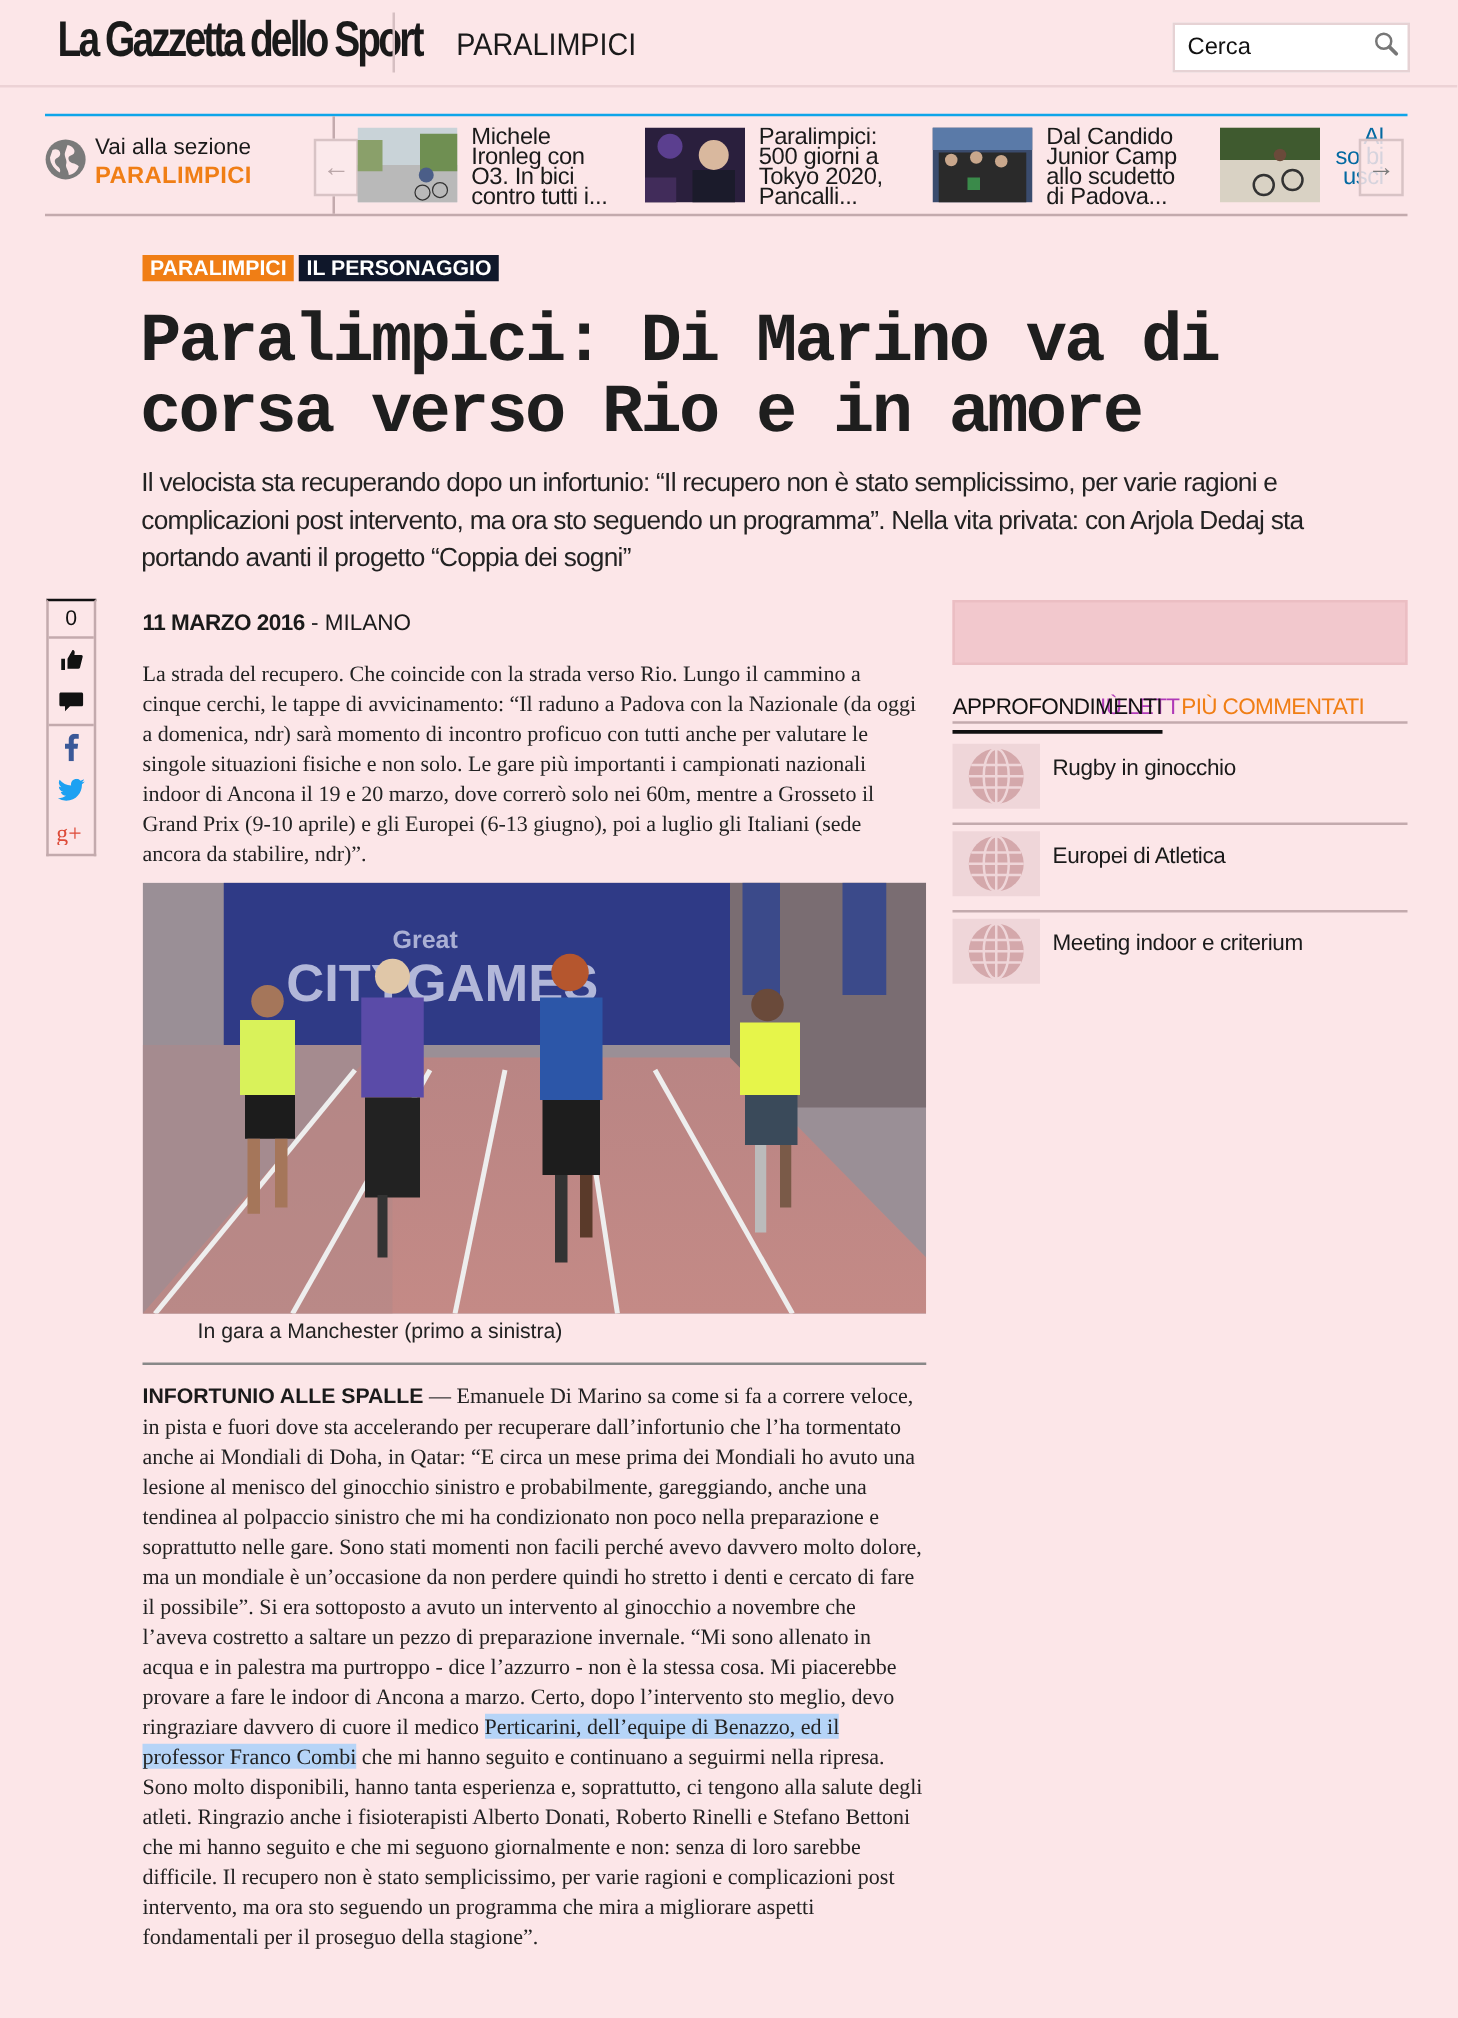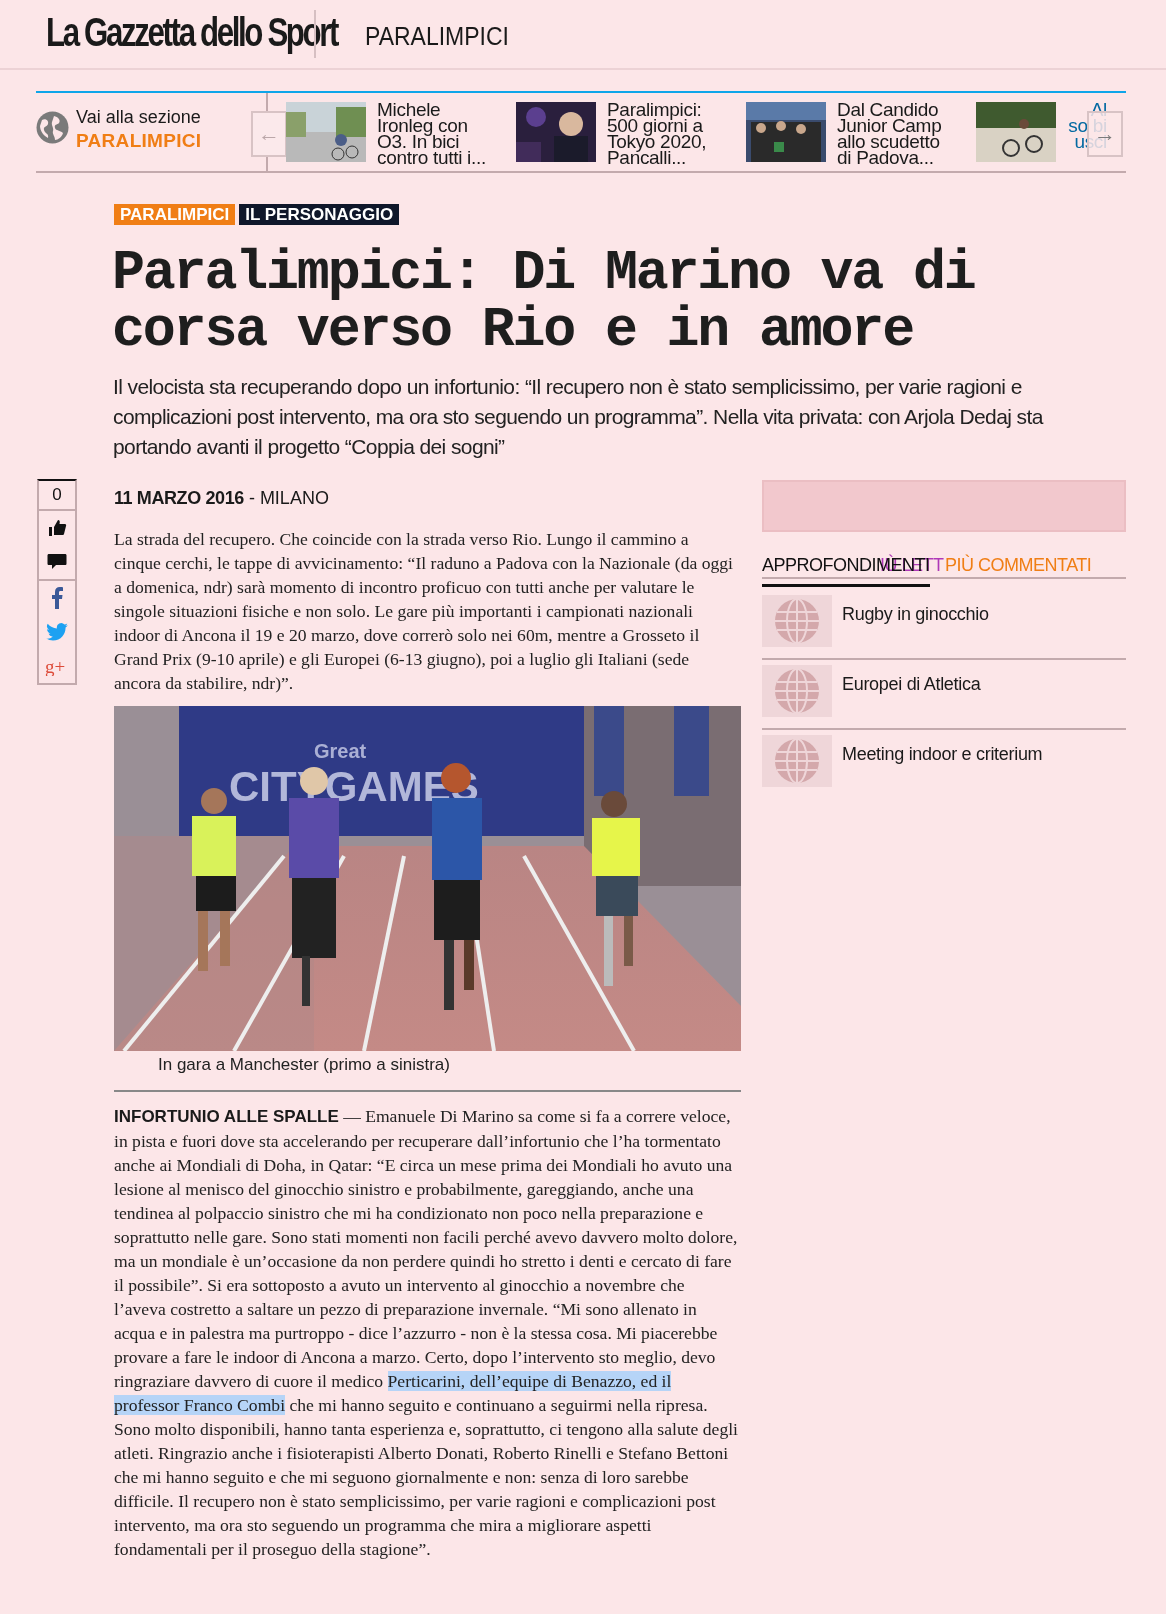--- a/index.html
+++ b/index.html
@@ -67,20 +67,27 @@
   .related .thumb { position: absolute; left: 0; top: 5px; width: 70px; height: 52px; background: #efd6d9; display: flex; align-items: center; justify-content: center; }
   .related .lbl { position: absolute; left: 80px; top: 14px; font-size: 18px; color: #1a1a1a; letter-spacing: -0.3px; }
 </style>
 </head>
 <body>
 
 <div class="topbar">
   <div class="logo">La Gazzetta dello Sport</div>
   <div class="logo-sep"></div>
   <div class="section-title">PARALIMPICI</div>
+  <div class="search">
+    <input type="text" placeholder="Cerca" style="">
+    <svg class="icon" viewBox="0 0 22 22">
+      <circle cx="9" cy="9" r="6" fill="none" stroke="#777" stroke-width="2"></circle>
+      <line x1="13.5" y1="13.5" x2="19" y2="19" stroke="#777" stroke-width="3" stroke-linecap="round"></line>
+    </svg>
+  </div>
 </div>
 
 <div class="strip">
   <div class="strip-section">
     <svg class="globe-icon" viewBox="0 0 33 33">
       <circle cx="16.5" cy="16.5" r="16" fill="#7a7a7a"></circle>
       <path d="M6 9 C10 7 13 10 12 13 C11 16 7 15 8 19 C9 23 13 22 12 27 C8 25 4 20 4 15 Z" fill="#fce6e8"></path>
       <path d="M18 5 C22 6 25 9 23 12 C21 14 18 13 19 17 C20 20 24 19 27 22 C26 26 22 29 19 29 C19 25 16 23 17 20 C18 17 15 14 16 11 Z" fill="#fce6e8"></path>
     </svg>
     <div class="l1">Vai alla sezione</div>

